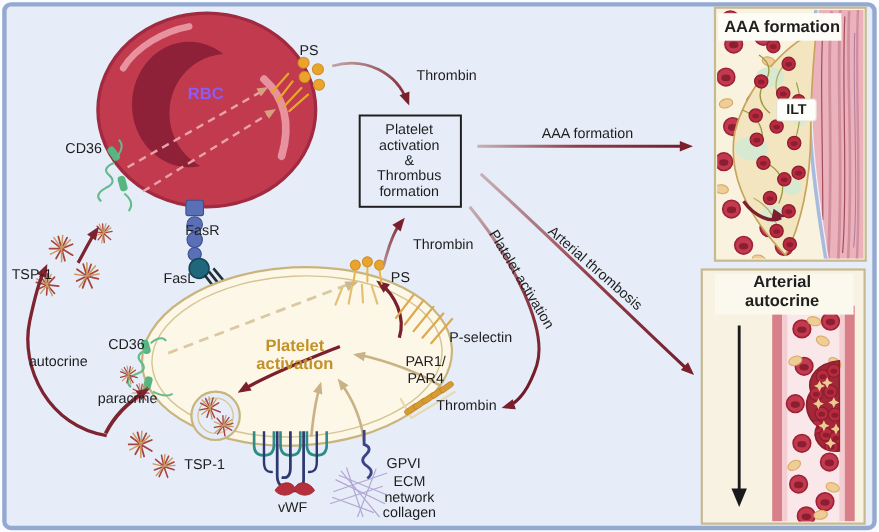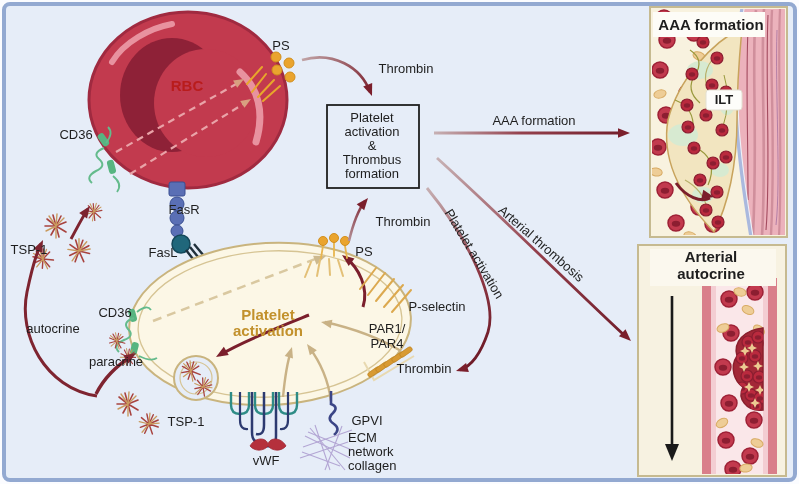--- a/index.html
+++ b/index.html
@@ -5,27 +5,27 @@
   html,body{margin:0;padding:0}
   .stage{position:relative;width:799px;height:484px;background:#fbfcff;
     font-family:"Liberation Sans",sans-serif;overflow:hidden}
   .frame{position:absolute;left:2px;top:2px;width:787px;height:472px;
     border:4px solid #93a9d1;border-radius:8px;background:#e6edf8}
   svg.canvas{position:absolute;left:0;top:0}
   .lbl{position:absolute;transform:translate(-50%,-50%);font-size:13px;color:#1e1e1e;
     white-space:nowrap;text-align:center;line-height:14px}
   .b{font-weight:bold}
   .t15{font-size:15px;line-height:16px}
-  .white{color:#b91c1c}
+  .white{color:#8b5cf6}
   .gold{color:#c2912c}
   .lh15 div{line-height:15px}
   .lh17 div{line-height:17px}
   .r41{transform:translate(-50%,-50%) rotate(41deg)}
   .r59{transform:translate(-50%,-50%) rotate(59deg)}
-  .tl{transform:none;text-align:left}
+  .tl{transform:none;text-align:center}
 </style>
 </head>
 <body>
 
 <div class="stage">
   <div class="frame"></div>
 
   <svg class="canvas" width="799" height="484" viewBox="0 0 799 484">
     <defs>
       <path id="ah" d="M0,0 L-12,4.8 L-12,-4.8 Z"></path>

